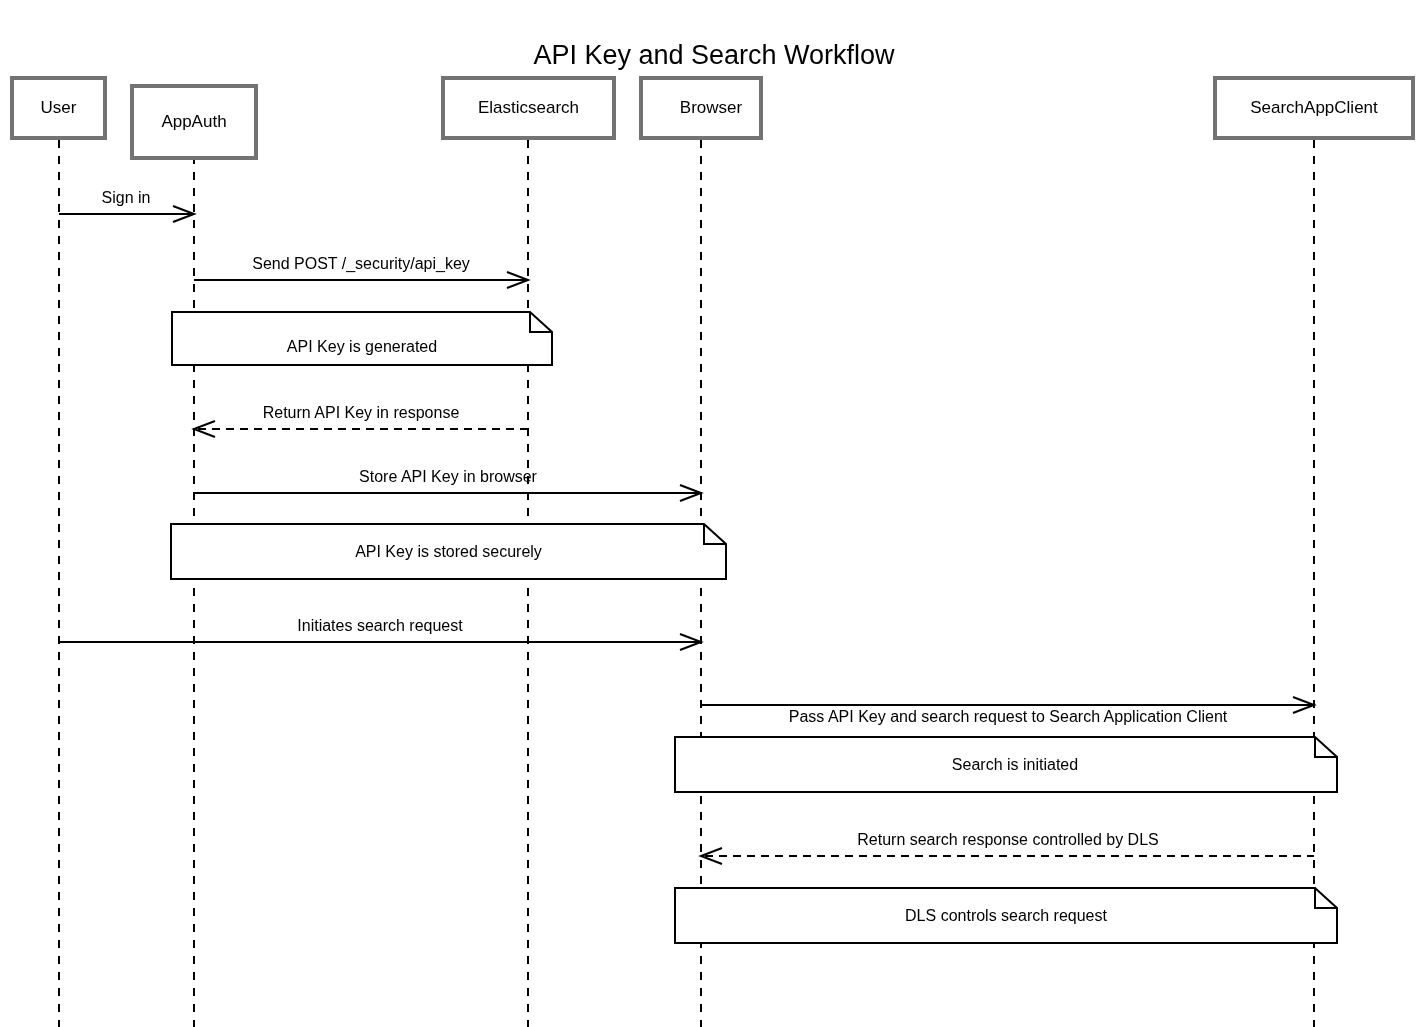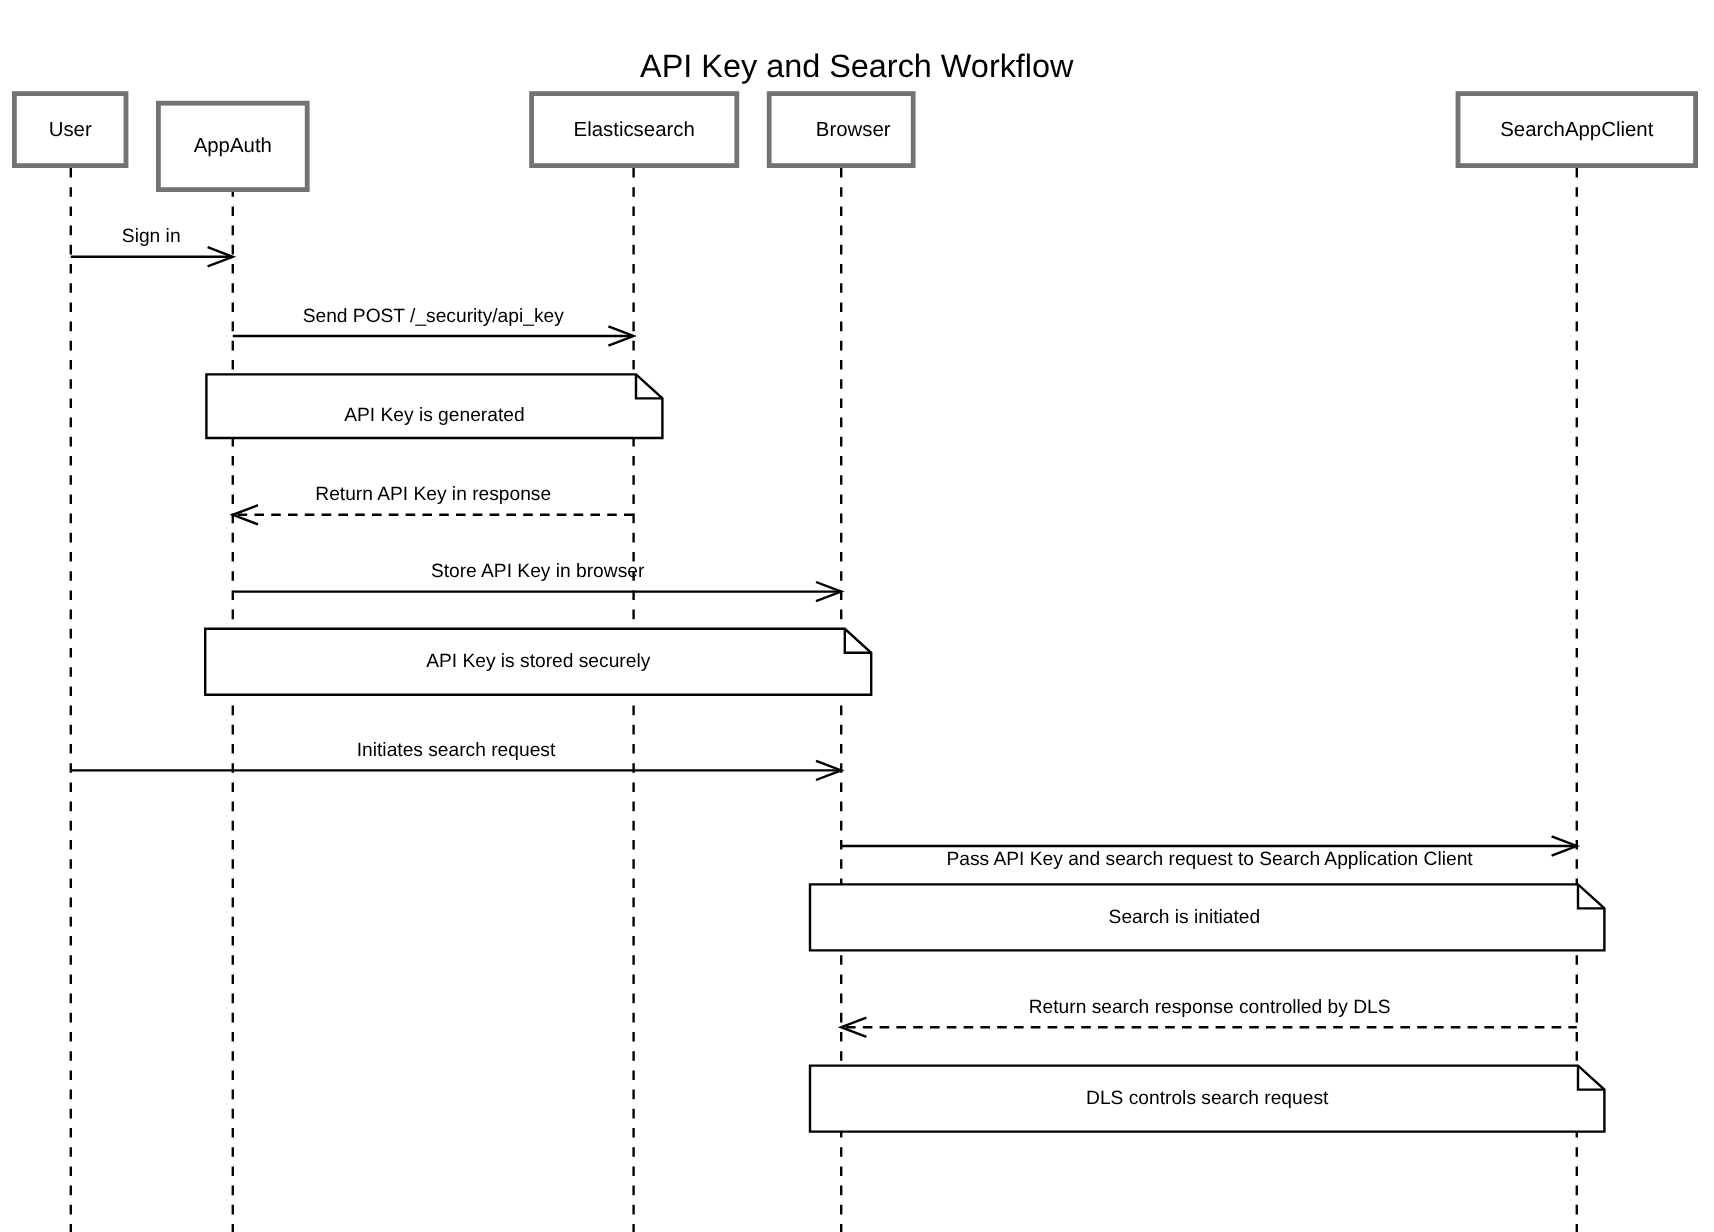--- a/index.html
+++ b/index.html
@@ -137,16 +137,16 @@
   <div class="msg-label" style="left:126px; top:188px;">Sign in</div>
   <div class="msg-label" style="left:361px; top:254px;">Send POST /_security/api_key</div>
   <div class="msg-label" style="left:361px; top:403px;">Return API Key in response</div>
   <div class="msg-label" style="left:448px; top:467px;">Store API Key in browser</div>
   <div class="msg-label" style="left:380px; top:616px;">Initiates search request</div>
   <div class="msg-label" style="left:1008px; top:679px;margin-top:28px;">Pass API Key and search request to Search Application Client</div>
   <div class="msg-label" style="left:1008px; top:830px;">Return search response controlled by DLS</div>
 
   <div class="note-text" style="left:172px; top:312px; width:380px; height:69px;">API Key is generated</div>
   <div class="note-text" style="left:171px; top:524px; width:555px; height:55px;">API Key is stored securely</div>
-  <div class="note-text" style="left:675px; top:737px; width:624px; height:55px;">Search is initiated</div>
+  <div class="note-text" style="left:675px; top:737px; width:624px; height:55px;padding-left:28px;">Search is initiated</div>
   <div class="note-text" style="left:675px; top:888px; width:662px; height:55px;">DLS controls search request</div>
 
 </div>
 
 </body></html>

